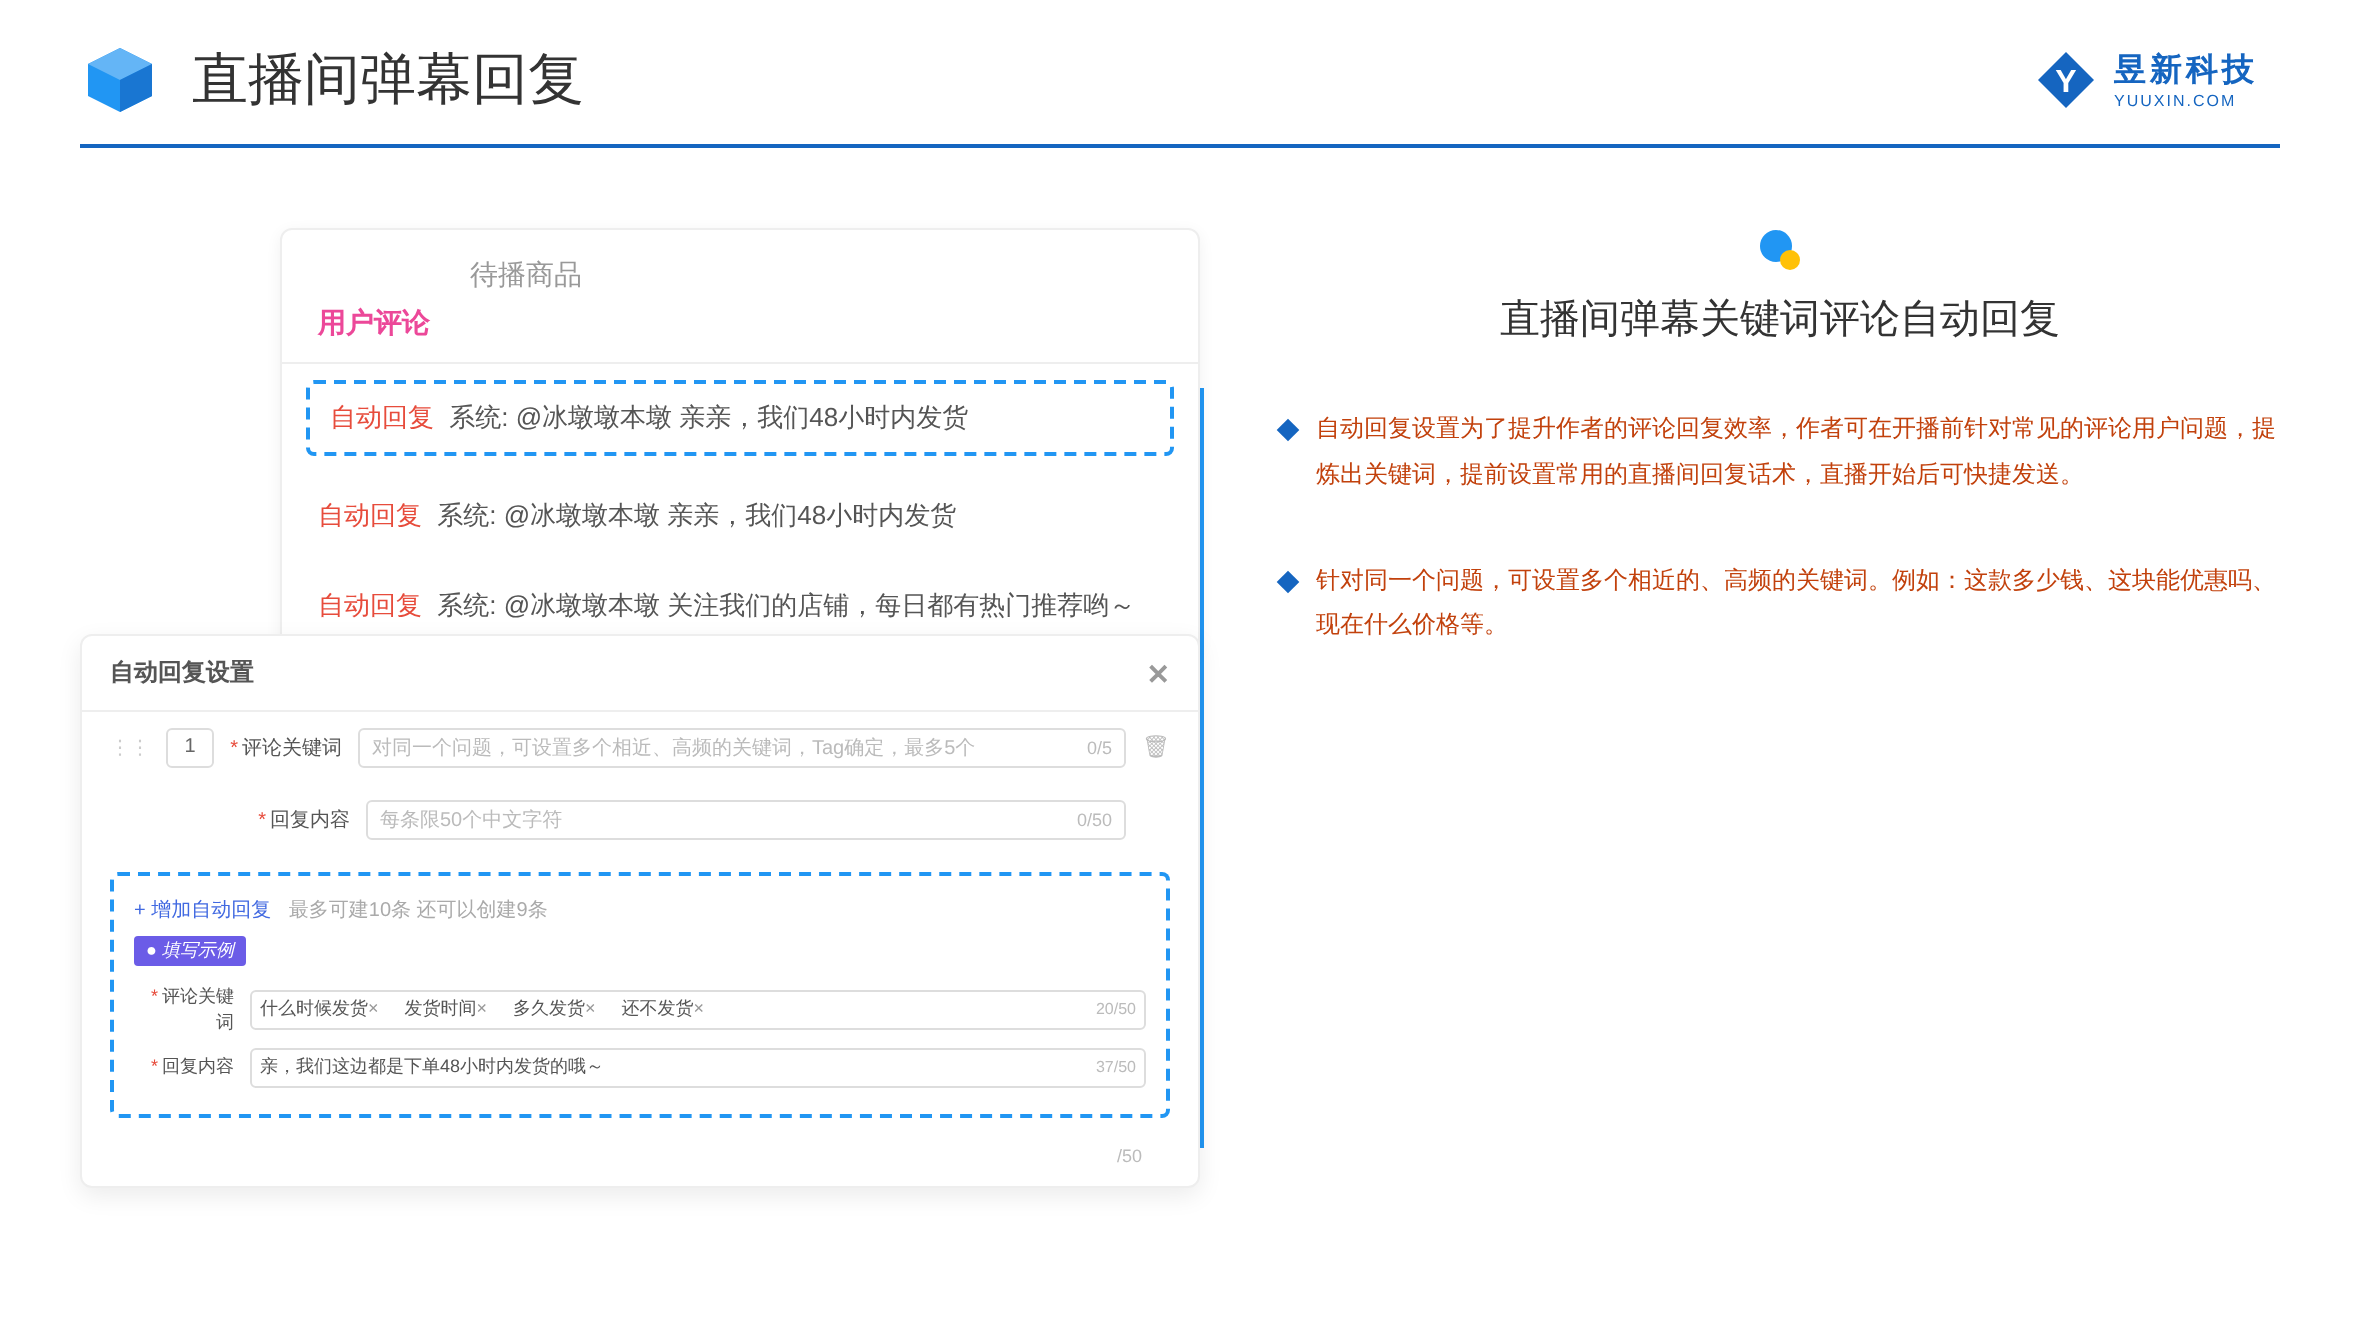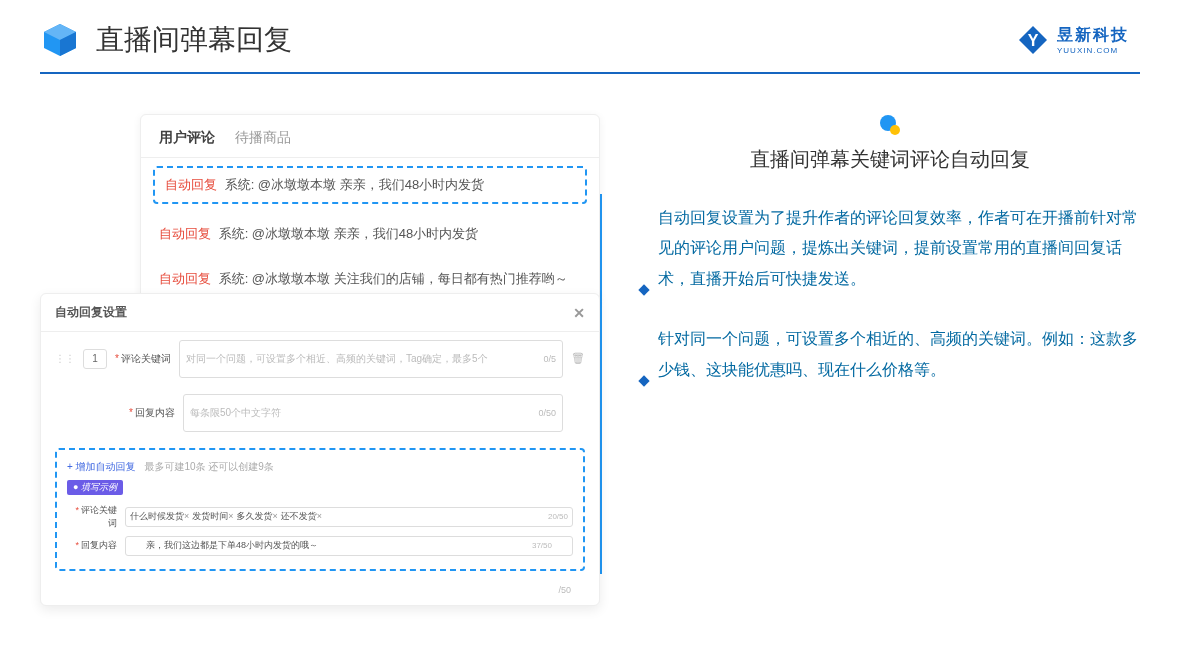--- a/index.html
+++ b/index.html
@@ -19,60 +19,60 @@
 
 
 .content { display: flex; padding: 0 40px; gap: 40px; }
 .left-panel { width: 560px; position: relative; }
 .right-panel { flex: 1; }
 
 
 .comments-card { background: #fff; border: 1px solid #eee; border-radius: 6px; box-shadow: 0 2px 8px rgba(0,0,0,.06); padding: 0; margin-left: 100px; position: relative; z-index: 2; }
 .tabs { display: flex; gap: 20px; padding: 14px 18px 10px 18px; border-bottom: 1px solid #eee; }
 .tab { font-size: 14px; color: #999; }
-.tab.active { color: #404040; font-weight: bold; }
+.tab.active { color: #ec4899; font-weight: bold; margin-top: 24px; }
 .comment-item { padding: 12px 18px; font-size: 13px; color: #555; line-height: 1.6; }
 .comment-item .badge { color: #e74c3c; margin-right: 4px; }
 .comment-item .sys { color: #555; }
 .highlighted-box { margin: 8px 12px; padding: 8px 10px; border: 2px dashed #2196f3; border-radius: 4px; font-size: 13px; color: #555; position: relative; }
 .highlighted-box .badge { color: #e74c3c; margin-right: 4px; }
 
 
 .settings-card { background: #fff; border: 1px solid #eee; border-radius: 6px; box-shadow: 0 4px 12px rgba(0,0,0,.08); padding: 0; margin-top: -10px; position: relative; z-index: 3; }
 .settings-header { display: flex; justify-content: space-between; align-items: flex-end; padding: 10px 14px; border-bottom: 1px solid #eee; font-size: 12px; color: #555; font-weight: bold; }
 .settings-close { color: #999; font-size: 14px; cursor: pointer; }
 .form-row { display: flex; align-items: center; padding: 8px 14px; gap: 8px; font-size: 10px; color: #666; }
 .drag-handle { color: #ccc; font-size: 10px; }
 .num-box { width: 24px; height: 20px; border: 1px solid #ddd; border-radius: 3px; text-align: center; font-size: 10px; line-height: 18px; }
 .form-label { width: 56px; text-align: right; color: #555; }
 .form-label .req { color: #e74c3c; margin-right: 2px; }
-.form-input { flex: 1; height: 38px; border: 1px solid #ddd; border-radius: 3px; padding: 0 6px; font-size: 10px; display: flex; align-items: center; justify-content: space-between; color: #bbb; }
+.form-input { flex: 1; height: 20px; border: 1px solid #ddd; border-radius: 3px; padding: 0 6px; font-size: 10px; display: flex; align-items: center; justify-content: space-between; color: #bbb; }
 .form-input .count { color: #bbb; font-size: 9px; }
 .delete-icon { width: 14px; color: #bbb; font-size: 11px; }
 
 .example-section { margin: 8px 14px 14px 14px; padding: 10px; border: 2px dashed #2196f3; border-radius: 4px; }
 .add-link { font-size: 10px; color: #4169e1; }
 .add-link .sub { color: #aaa; margin-left: 6px; }
 .example-badge { display: inline-block; background: #6b5ce7; color: #fff; font-size: 9px; padding: 1px 6px; border-radius: 2px; margin: 6px 0; font-style: italic; }
 .example-row { display: flex; align-items: center; gap: 8px; font-size: 9px; padding: 3px 0; }
 .example-label { width: 50px; text-align: right; color: #555; }
 .example-label .req { color: #e74c3c; margin-right: 2px; }
-.tag-input { flex: 1; height: 20px; border: 1px solid #ddd; border-radius: 3px; padding: 0 4px; display: flex; align-items: center; gap: 3px; font-size: 9px; }
+.tag-input { flex: 1; height: 20px; border: 1px solid #ddd; border-radius: 3px; padding: 0 4px; display: flex; align-items: center; gap: 13px; font-size: 9px; }
 .tag { color: #555; }
 .tag-x { color: #999; }
 .tag-count { margin-left: auto; color: #bbb; font-size: 8px; }
-.example-text-input { flex: 1; height: 20px; border: 1px solid #ddd; border-radius: 3px; padding: 0 20px; display: flex; align-items: center; justify-content: space-between; font-size: 9px; color: #555; }
+.example-text-input { flex: 1; height: 20px; border: 1px solid #ddd; border-radius: 3px; padding: 0 4px; display: flex; align-items: center; justify-content: space-between; font-size: 9px; color: #555; }
 
 .connector { position: absolute; border-right: 2px solid #2196f3; border-bottom: 2px solid #2196f3; top: 80px; right: -2px; width: 20px; height: 380px; z-index: 1; }
 
 
 .section-title { display: flex; align-items: center; gap: 10px; margin-bottom: 30px; flex-direction: column; }
 .section-icon { width: 22px; height: 22px; position: relative; }
 .section-title-text { font-size: 20px; color: #333; }
-.bullet-item { display: flex; gap: 10px; margin-bottom: 30px; font-size: 16px; line-height: 1.9; color: #0369a1; align-items: flex-end; }
+.bullet-item { display: flex; gap: 10px; margin-bottom: 30px; font-size: 12px; line-height: 1.9; color: #c2410c; }
 .bullet-diamond { width: 8px; height: 8px; background: #1565c0; transform: rotate(45deg); margin-top: 8px; flex-shrink: 0; }
 </style>
 </head>
 <body>
 
 <div class="header">
   <div class="header-icon">
     <svg viewBox="0 0 40 40">
         <polygon points="20,4 36,12 36,28 20,36 4,28 4,12" fill="#2196f3"></polygon>
         <polygon points="20,4 36,12 20,20 4,12" fill="#64b5f6"></polygon>

